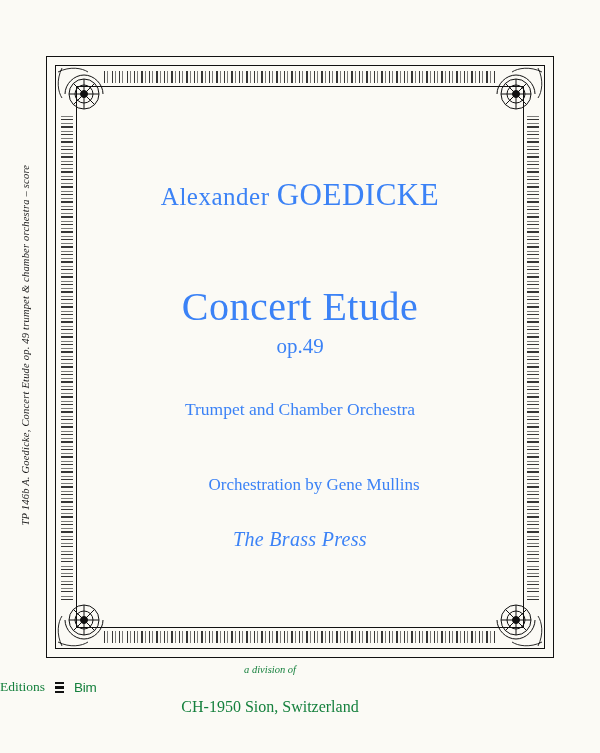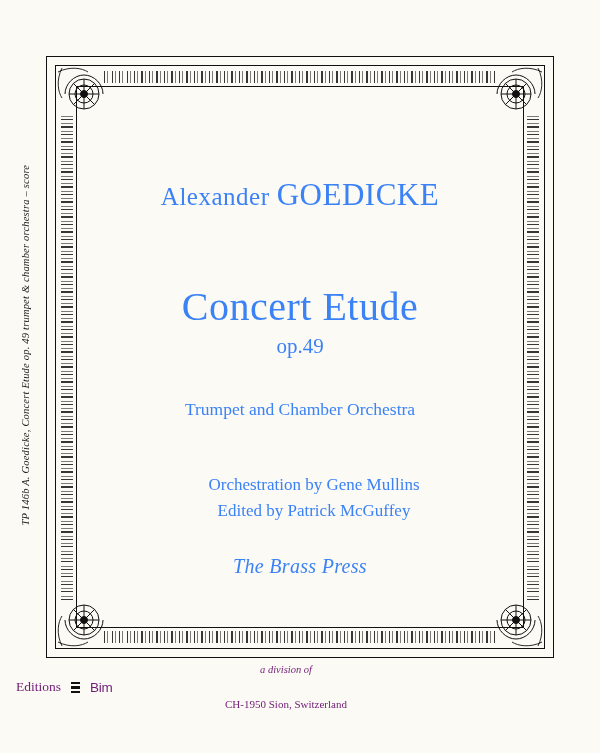--- a/index.html
+++ b/index.html
@@ -162,22 +162,21 @@
     letter-spacing: 0.3px;
   }
 
   
   .footer {
     position: absolute;
     left: 0;
     top: 664px;
     width: 540px;
     text-align: center;
-    color: #701a75;
-    padding-left: 16px;
+    color: #15803d;
   }
   .footer .division {
     font-size: 10.5px;
     font-style: italic;
   }
   .footer .publisher {
     margin-top: 4px;
     font-size: 13.5px;
     display: flex;
     align-items: center;
@@ -194,21 +193,21 @@
     display: inline-block;
     width: 9px;
     height: 11px;
     background:
       linear-gradient(180deg, #111 0 2.5px, transparent 2.5px 4.5px,
                               #111 4.5px 7px, transparent 7px 9px,
                               #111 9px 11px);
   }
   .footer .address {
     margin-top: 3px;
-    font-size: 11px;
+    font-size: 16px;
   }
 </style>
 </head>
 <body>
 
 <div class="page">
 
   <div class="spine">
     <div class="spine-text">TP 146b  A. Goedicke, Concert Etude op. 49  trumpet &amp; chamber orchestra – score</div>
   </div>
@@ -281,21 +280,20 @@
     </div>
 
     <div class="title">Concert Etude</div>
 
     <div class="opus">op.49</div>
 
     <div class="instrumentation">Trumpet and Chamber Orchestra</div>
 
     <div class="credits">
       <div>Orchestration by Gene Mullins</div>
-      <div>Edited by Patrick McGuffey</div>
     </div>
 
     <div class="imprint">The Brass Press</div>
   </div>
 
   <div class="footer">
     <div class="division">a division of</div>
     <div class="publisher">
       <span class="editions">Editions</span>
       <span class="bim-mark"></span>

